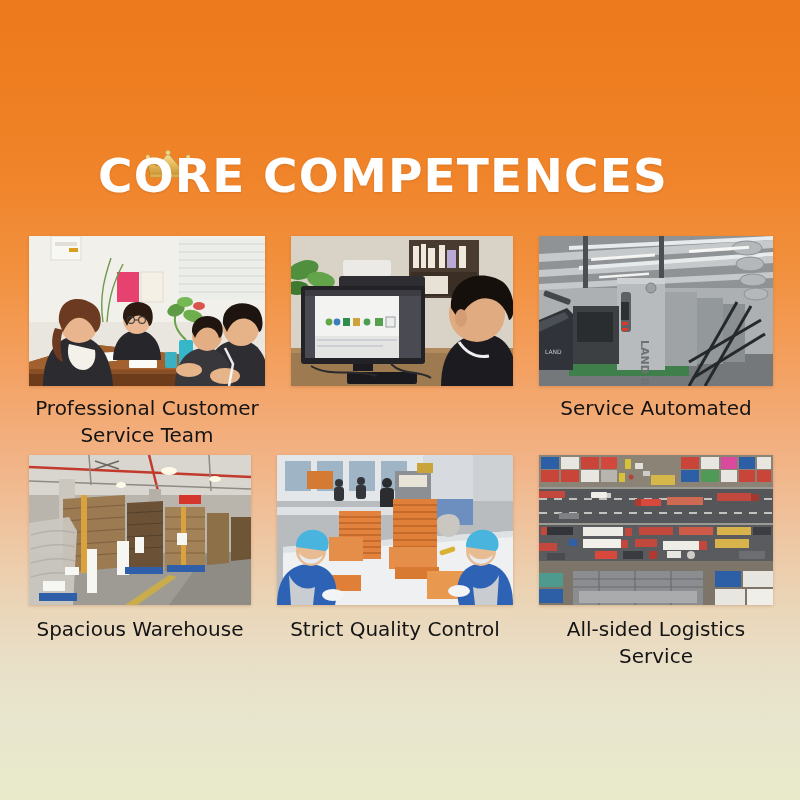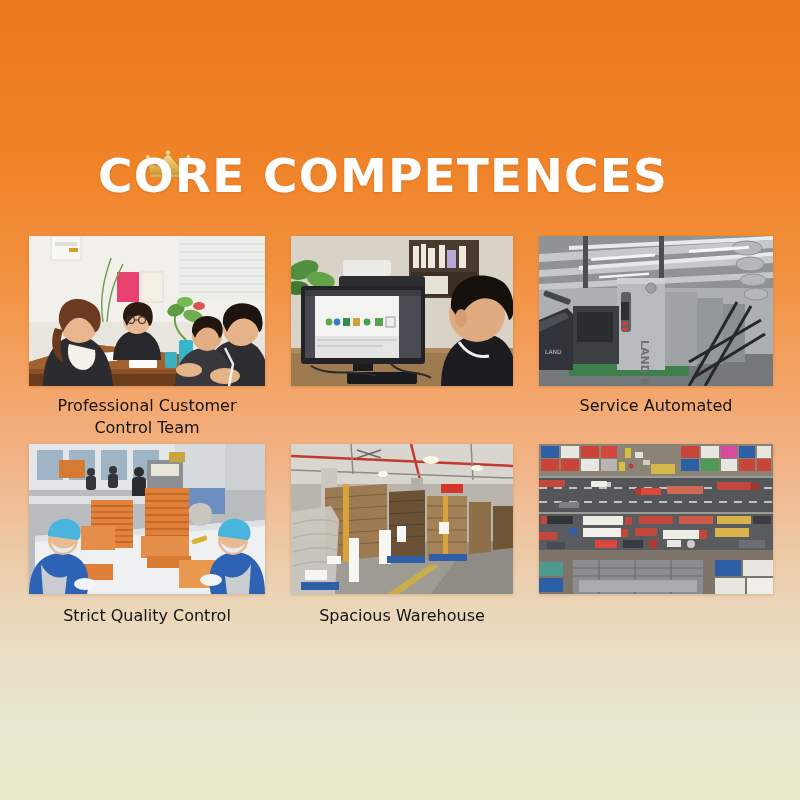--- a/index.html
+++ b/index.html
@@ -81,21 +81,21 @@
     overflow:hidden;
     position:relative;
     background:#8a8a8a;
     box-shadow:0 1px 3px rgba(120,60,10,0.22);
   }
   .photo svg { display:block; width:100%; height:100%; }
 
   .caption {
     margin-top:9px;
     text-align:center;
-    font-size:16px;
+    font-size:20px;
     line-height:1.35;
     color:#141414;
     font-family:"DejaVu Sans","Liberation Sans",sans-serif;
     font-weight:normal;
   }
   .row2 .caption { margin-top:11px; }
 </style>
 </head>
 <body>
 
@@ -196,21 +196,21 @@
             <path d="M163 96 C162 80 180 76 190 84 C196 90 194 102 190 102 C188 90 172 86 166 102 Z" fill="#20160f"></path>
 
             <ellipse cx="160" cy="134" rx="13" ry="7" fill="#e6b489"></ellipse>
             <ellipse cx="196" cy="140" rx="15" ry="8" fill="#e6b489"></ellipse>
 
             <path d="M196 112 L204 128 L200 150" stroke="#ffffff" stroke-width="2.5" fill="none" opacity=".9"></path>
           </svg>
         </div>
         <div class="caption">
           <span>Professional Customer</span><br>
-          <span>Control Team</span>
+          <span>Service Team</span>
         </div>
       </div>
 
       <div class="cell c2">
         <div class="photo">
           <svg viewBox="0 0 222 150" preserveAspectRatio="xMidYMid slice" xmlns="http://www.w3.org/2000/svg">
             <rect width="222" height="150" fill="#cfc8bd"></rect>
 
             <rect x="0" y="0" width="222" height="120" fill="#d8d2c7"></rect>
             <rect x="118" y="4" width="70" height="58" fill="#4a3b30"></rect>
@@ -350,20 +350,115 @@
             </g>
           </svg>
         </div>
         <div class="caption">
           <span>Service Automated</span><br>
         </div>
       </div>
     </div>
 
     <div class="row row2">
+
+      <div class="cell c2">
+        <div class="photo">
+          <svg viewBox="0 0 222 150" preserveAspectRatio="xMidYMid slice" xmlns="http://www.w3.org/2000/svg">
+            <rect width="222" height="150" fill="#b9b5ad"></rect>
+
+            <rect x="0" y="0" width="222" height="40" fill="#d9d6cf"></rect>
+            <g stroke="#c23a2c" stroke-width="2.5" fill="none">
+              <path d="M0 12 L222 22"></path>
+                <path d="M120 0 L130 40"></path>
+            </g>
+            <g stroke="#8e8b84" stroke-width="1.5">
+              <line x1="0" y1="26" x2="222" y2="34"></line>
+              <line x1="60" y1="0" x2="62" y2="30"></line>
+              <line x1="180" y1="0" x2="182" y2="36"></line>
+            </g>
+
+            <g fill="#fdfbe8">
+              <ellipse cx="140" cy="16" rx="8" ry="4"></ellipse>
+              <ellipse cx="186" cy="24" rx="6" ry="3"></ellipse>
+              <ellipse cx="92" cy="30" rx="5" ry="3"></ellipse>
+            </g>
+
+            <g stroke="#6d6a64" stroke-width="1.6">
+              <line x1="66" y1="6" x2="90" y2="14"></line>
+                <line x1="66" y1="14" x2="90" y2="6"></line>
+            </g>
+
+            <rect x="30" y="24" width="16" height="74" fill="#cbc7be"></rect>
+            <rect x="120" y="34" width="12" height="56" fill="#b4b0a8"></rect>
+
+            <rect x="0" y="98" width="222" height="52" fill="#9e9b94"></rect>
+            <path d="M178 98 L222 96 L222 150 L140 150 Z" fill="#8f8c85"></path>
+
+            <path d="M96 150 L140 120 L148 122 L108 150 Z" fill="#d7b233" opacity=".75"></path>
+
+            <g>
+              <path d="M34 44 L96 40 L96 112 L34 118 Z" fill="#9c7b52"></path>
+              <g stroke="#7d6040" stroke-width="1">
+                <line x1="34" y1="54" x2="96" y2="50"></line>
+                  <line x1="34" y1="66" x2="96" y2="62"></line>
+                <line x1="34" y1="78" x2="96" y2="74"></line>
+                  <line x1="34" y1="90" x2="96" y2="86"></line>
+                <line x1="34" y1="102" x2="96" y2="98"></line>
+              </g>
+              <rect x="52" y="40" width="6" height="78" fill="#d9a23c"></rect>
+              <path d="M98 48 L134 46 L134 116 L98 118 Z" fill="#6b5236"></path>
+              <g stroke="#53402b" stroke-width="1">
+                <line x1="98" y1="58" x2="134" y2="56"></line>
+                  <line x1="98" y1="70" x2="134" y2="68"></line>
+                <line x1="98" y1="82" x2="134" y2="80"></line>
+                  <line x1="98" y1="94" x2="134" y2="92"></line>
+              </g>
+              <path d="M136 52 L176 52 L176 114 L136 116 Z" fill="#a38257"></path>
+              <g stroke="#80623e" stroke-width="1">
+                <line x1="136" y1="62" x2="176" y2="62"></line>
+                  <line x1="136" y1="74" x2="176" y2="74"></line>
+                <line x1="136" y1="86" x2="176" y2="86"></line>
+                  <line x1="136" y1="98" x2="176" y2="98"></line>
+              </g>
+              <rect x="152" y="52" width="5" height="62" fill="#d9a23c"></rect>
+              <path d="M178 58 L200 58 L200 108 L178 110 Z" fill="#8d6f48"></path>
+              <path d="M202 62 L222 62 L222 104 L202 106 Z" fill="#6e5536"></path>
+            </g>
+
+            <path d="M0 68 L40 62 L48 76 L44 150 L0 150 Z" fill="#ccc9c2" opacity=".9"></path>
+            <g stroke="#b5b2ab" stroke-width="1.4" fill="none">
+              <path d="M2 80 C16 76 32 74 46 78"></path>
+              <path d="M2 94 C16 90 32 88 46 92"></path>
+              <path d="M2 108 C16 104 32 102 46 106"></path>
+              <path d="M2 122 C16 118 32 116 46 120"></path>
+            </g>
+
+            <g fill="#f6f6f2">
+              <rect x="58" y="94" width="10" height="44"></rect>
+              <rect x="88" y="86" width="12" height="34"></rect>
+              <rect x="106" y="82" width="9" height="16"></rect>
+              <rect x="148" y="78" width="10" height="12"></rect>
+              <rect x="14" y="126" width="22" height="10"></rect>
+              <rect x="36" y="112" width="14" height="8"></rect>
+            </g>
+
+            <rect x="150" y="40" width="22" height="9" fill="#d5362c"></rect>
+
+            <g fill="#2f5fa8">
+              <rect x="96" y="112" width="38" height="7"></rect>
+              <rect x="138" y="110" width="38" height="7"></rect>
+              <rect x="10" y="138" width="38" height="8"></rect>
+            </g>
+          </svg>
+        </div>
+        <div class="caption">
+          <span>Spacious Warehouse</span>
+        </div>
+      </div>
 
       <div class="cell c1">
         <div class="photo">
           <svg viewBox="0 0 236 150" preserveAspectRatio="xMidYMid slice" xmlns="http://www.w3.org/2000/svg">
             <rect width="236" height="150" fill="#cfd3d6"></rect>
 
             <rect x="0" y="0" width="236" height="46" fill="#e4e7ea"></rect>
             <g fill="#9fb4c4">
               <rect x="8" y="6" width="26" height="30"></rect>
                 <rect x="40" y="6" width="26" height="30"></rect>
@@ -442,115 +537,20 @@
             <ellipse cx="182" cy="136" rx="11" ry="6" fill="#f2f4f6"></ellipse>
 
             <rect x="162" y="96" width="16" height="5" rx="2" fill="#d8b330" transform="rotate(-18 162 96)"></rect>
           </svg>
         </div>
         <div class="caption">
           <span>Strict Quality Control</span>
         </div>
       </div>
 
-      <div class="cell c2">
-        <div class="photo">
-          <svg viewBox="0 0 222 150" preserveAspectRatio="xMidYMid slice" xmlns="http://www.w3.org/2000/svg">
-            <rect width="222" height="150" fill="#b9b5ad"></rect>
-
-            <rect x="0" y="0" width="222" height="40" fill="#d9d6cf"></rect>
-            <g stroke="#c23a2c" stroke-width="2.5" fill="none">
-              <path d="M0 12 L222 22"></path>
-                <path d="M120 0 L130 40"></path>
-            </g>
-            <g stroke="#8e8b84" stroke-width="1.5">
-              <line x1="0" y1="26" x2="222" y2="34"></line>
-              <line x1="60" y1="0" x2="62" y2="30"></line>
-              <line x1="180" y1="0" x2="182" y2="36"></line>
-            </g>
-
-            <g fill="#fdfbe8">
-              <ellipse cx="140" cy="16" rx="8" ry="4"></ellipse>
-              <ellipse cx="186" cy="24" rx="6" ry="3"></ellipse>
-              <ellipse cx="92" cy="30" rx="5" ry="3"></ellipse>
-            </g>
-
-            <g stroke="#6d6a64" stroke-width="1.6">
-              <line x1="66" y1="6" x2="90" y2="14"></line>
-                <line x1="66" y1="14" x2="90" y2="6"></line>
-            </g>
-
-            <rect x="30" y="24" width="16" height="74" fill="#cbc7be"></rect>
-            <rect x="120" y="34" width="12" height="56" fill="#b4b0a8"></rect>
-
-            <rect x="0" y="98" width="222" height="52" fill="#9e9b94"></rect>
-            <path d="M178 98 L222 96 L222 150 L140 150 Z" fill="#8f8c85"></path>
-
-            <path d="M96 150 L140 120 L148 122 L108 150 Z" fill="#d7b233" opacity=".75"></path>
-
-            <g>
-              <path d="M34 44 L96 40 L96 112 L34 118 Z" fill="#9c7b52"></path>
-              <g stroke="#7d6040" stroke-width="1">
-                <line x1="34" y1="54" x2="96" y2="50"></line>
-                  <line x1="34" y1="66" x2="96" y2="62"></line>
-                <line x1="34" y1="78" x2="96" y2="74"></line>
-                  <line x1="34" y1="90" x2="96" y2="86"></line>
-                <line x1="34" y1="102" x2="96" y2="98"></line>
-              </g>
-              <rect x="52" y="40" width="6" height="78" fill="#d9a23c"></rect>
-              <path d="M98 48 L134 46 L134 116 L98 118 Z" fill="#6b5236"></path>
-              <g stroke="#53402b" stroke-width="1">
-                <line x1="98" y1="58" x2="134" y2="56"></line>
-                  <line x1="98" y1="70" x2="134" y2="68"></line>
-                <line x1="98" y1="82" x2="134" y2="80"></line>
-                  <line x1="98" y1="94" x2="134" y2="92"></line>
-              </g>
-              <path d="M136 52 L176 52 L176 114 L136 116 Z" fill="#a38257"></path>
-              <g stroke="#80623e" stroke-width="1">
-                <line x1="136" y1="62" x2="176" y2="62"></line>
-                  <line x1="136" y1="74" x2="176" y2="74"></line>
-                <line x1="136" y1="86" x2="176" y2="86"></line>
-                  <line x1="136" y1="98" x2="176" y2="98"></line>
-              </g>
-              <rect x="152" y="52" width="5" height="62" fill="#d9a23c"></rect>
-              <path d="M178 58 L200 58 L200 108 L178 110 Z" fill="#8d6f48"></path>
-              <path d="M202 62 L222 62 L222 104 L202 106 Z" fill="#6e5536"></path>
-            </g>
-
-            <path d="M0 68 L40 62 L48 76 L44 150 L0 150 Z" fill="#ccc9c2" opacity=".9"></path>
-            <g stroke="#b5b2ab" stroke-width="1.4" fill="none">
-              <path d="M2 80 C16 76 32 74 46 78"></path>
-              <path d="M2 94 C16 90 32 88 46 92"></path>
-              <path d="M2 108 C16 104 32 102 46 106"></path>
-              <path d="M2 122 C16 118 32 116 46 120"></path>
-            </g>
-
-            <g fill="#f6f6f2">
-              <rect x="58" y="94" width="10" height="44"></rect>
-              <rect x="88" y="86" width="12" height="34"></rect>
-              <rect x="106" y="82" width="9" height="16"></rect>
-              <rect x="148" y="78" width="10" height="12"></rect>
-              <rect x="14" y="126" width="22" height="10"></rect>
-              <rect x="36" y="112" width="14" height="8"></rect>
-            </g>
-
-            <rect x="150" y="40" width="22" height="9" fill="#d5362c"></rect>
-
-            <g fill="#2f5fa8">
-              <rect x="96" y="112" width="38" height="7"></rect>
-              <rect x="138" y="110" width="38" height="7"></rect>
-              <rect x="10" y="138" width="38" height="8"></rect>
-            </g>
-          </svg>
-        </div>
-        <div class="caption">
-          <span>Spacious Warehouse</span>
-        </div>
-      </div>
-
       <div class="cell c3">
         <div class="photo">
           <svg viewBox="0 0 234 150" preserveAspectRatio="xMidYMid slice" xmlns="http://www.w3.org/2000/svg">
             <rect width="234" height="150" fill="#6e6f71"></rect>
 
             <rect x="0" y="0" width="234" height="34" fill="#8c8377"></rect>
             <rect x="0" y="104" width="234" height="46" fill="#7d746a"></rect>
 
             <g>
               <rect x="2" y="2" width="18" height="12" fill="#2d5fa6"></rect>
@@ -642,16 +642,19 @@
             <g>
               <rect x="176" y="116" width="26" height="16" fill="#2d5fa6"></rect>
               <rect x="204" y="116" width="30" height="16" fill="#e8e6e1"></rect>
               <rect x="176" y="134" width="30" height="16" fill="#e8e6e1"></rect>
               <rect x="208" y="134" width="26" height="16" fill="#f0eee9"></rect>
               <rect x="0" y="118" width="24" height="14" fill="#4e9a8f"></rect>
               <rect x="0" y="134" width="24" height="14" fill="#2d5fa6"></rect>
             </g>
           </svg>
         </div>
+        <div class="caption">
+          <span>All-sided Logistics Service</span>
+        </div>
       </div>
     </div>
   </div>
 </div>
 
 </body></html>

